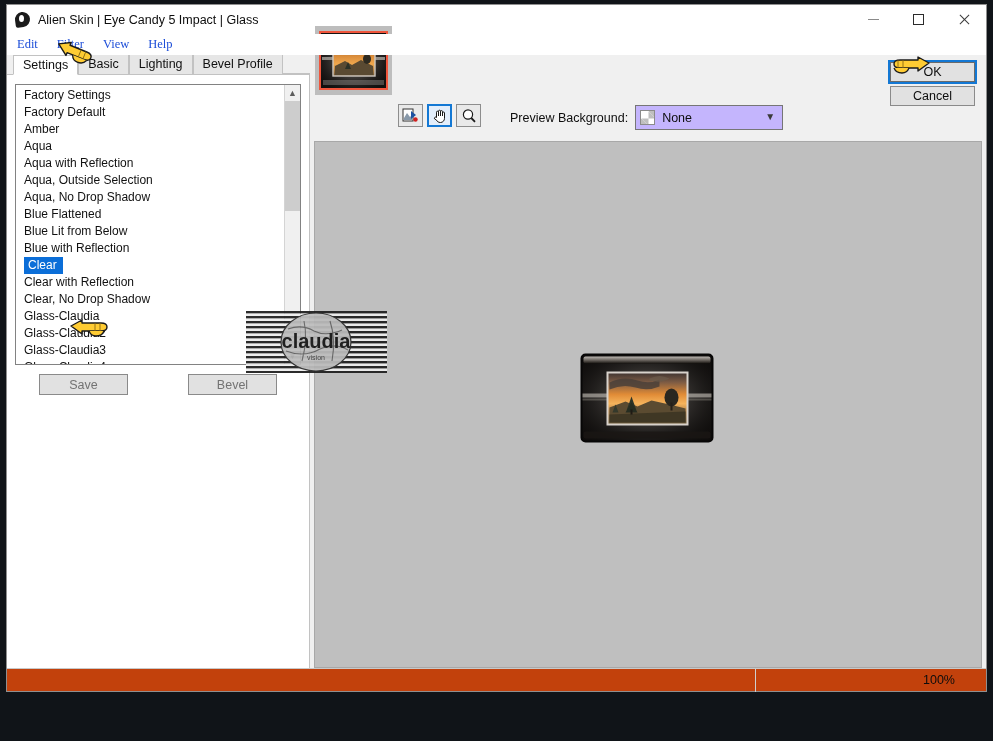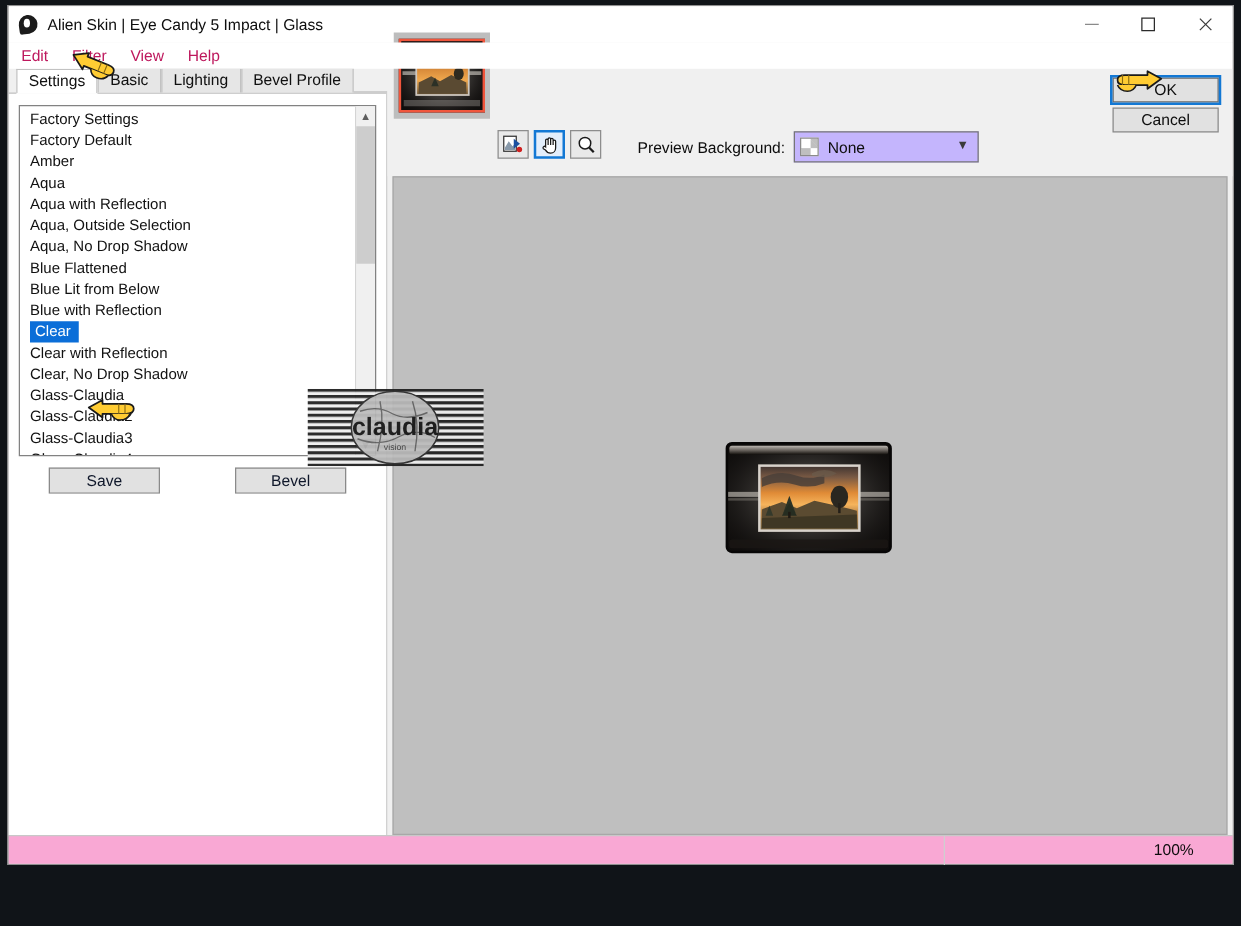--- a/index.html
+++ b/index.html
@@ -80,24 +80,25 @@
     background: #ffffff;
     display: flex;
     align-items: center;
     padding-left: 10px;
     flex: 0 0 auto;
     position: relative;
     z-index: 5;
   }
   .menu-item {
     font-size: 12.5px;
-    color: #be185d;
+    color: #1d4ed8;
     padding: 0 10px 0 0;
     margin-right: 9px;
     white-space: nowrap;
+    font-family: Liberation Serif, serif;
   }
 
   
   .body-split {
     flex: 1 1 auto;
     display: flex;
     min-height: 0;
     position: relative;
   }
 
@@ -213,21 +214,21 @@
     gap: 60px;
     padding: 9px 0 0 0;
     flex: 0 0 auto;
   }
   .gbtn {
     min-width: 89px;
     height: 21px;
     background: #e1e1e1;
     border: 1px solid #8a8a8a;
     font-size: 12.5px;
-    color: #0f172a;
+    color: #737373;
     display: flex;
     align-items: center;
     justify-content: center;
   }
   .left-filler { flex: 1 1 auto; background: #ffffff; min-height: 0; }
 
   
   .right-pane {
     flex: 1 1 auto;
     display: flex;
@@ -340,21 +341,21 @@
   .preview-img {
     position: absolute;
     left: 50%; top: 50%;
     transform: translate(-50%, -50%) translate(-1px, -7px);
     width: 135px; height: 91px;
   }
 
   
   .statusbar {
     height: 23px;
-    background: #f9a8d4;
+    background: #c2410c;
     border-top: 1px solid #c8c8c8;
     display: flex;
     align-items: center;
     flex: 0 0 auto;
   }
   .status-cell-grow { flex: 1 1 auto; height: 23px; }
   .status-div { width: 1px; height: 23px; background: #cfcfcf; }
   .status-zoom {
     width: 230px;
     height: 23px;

